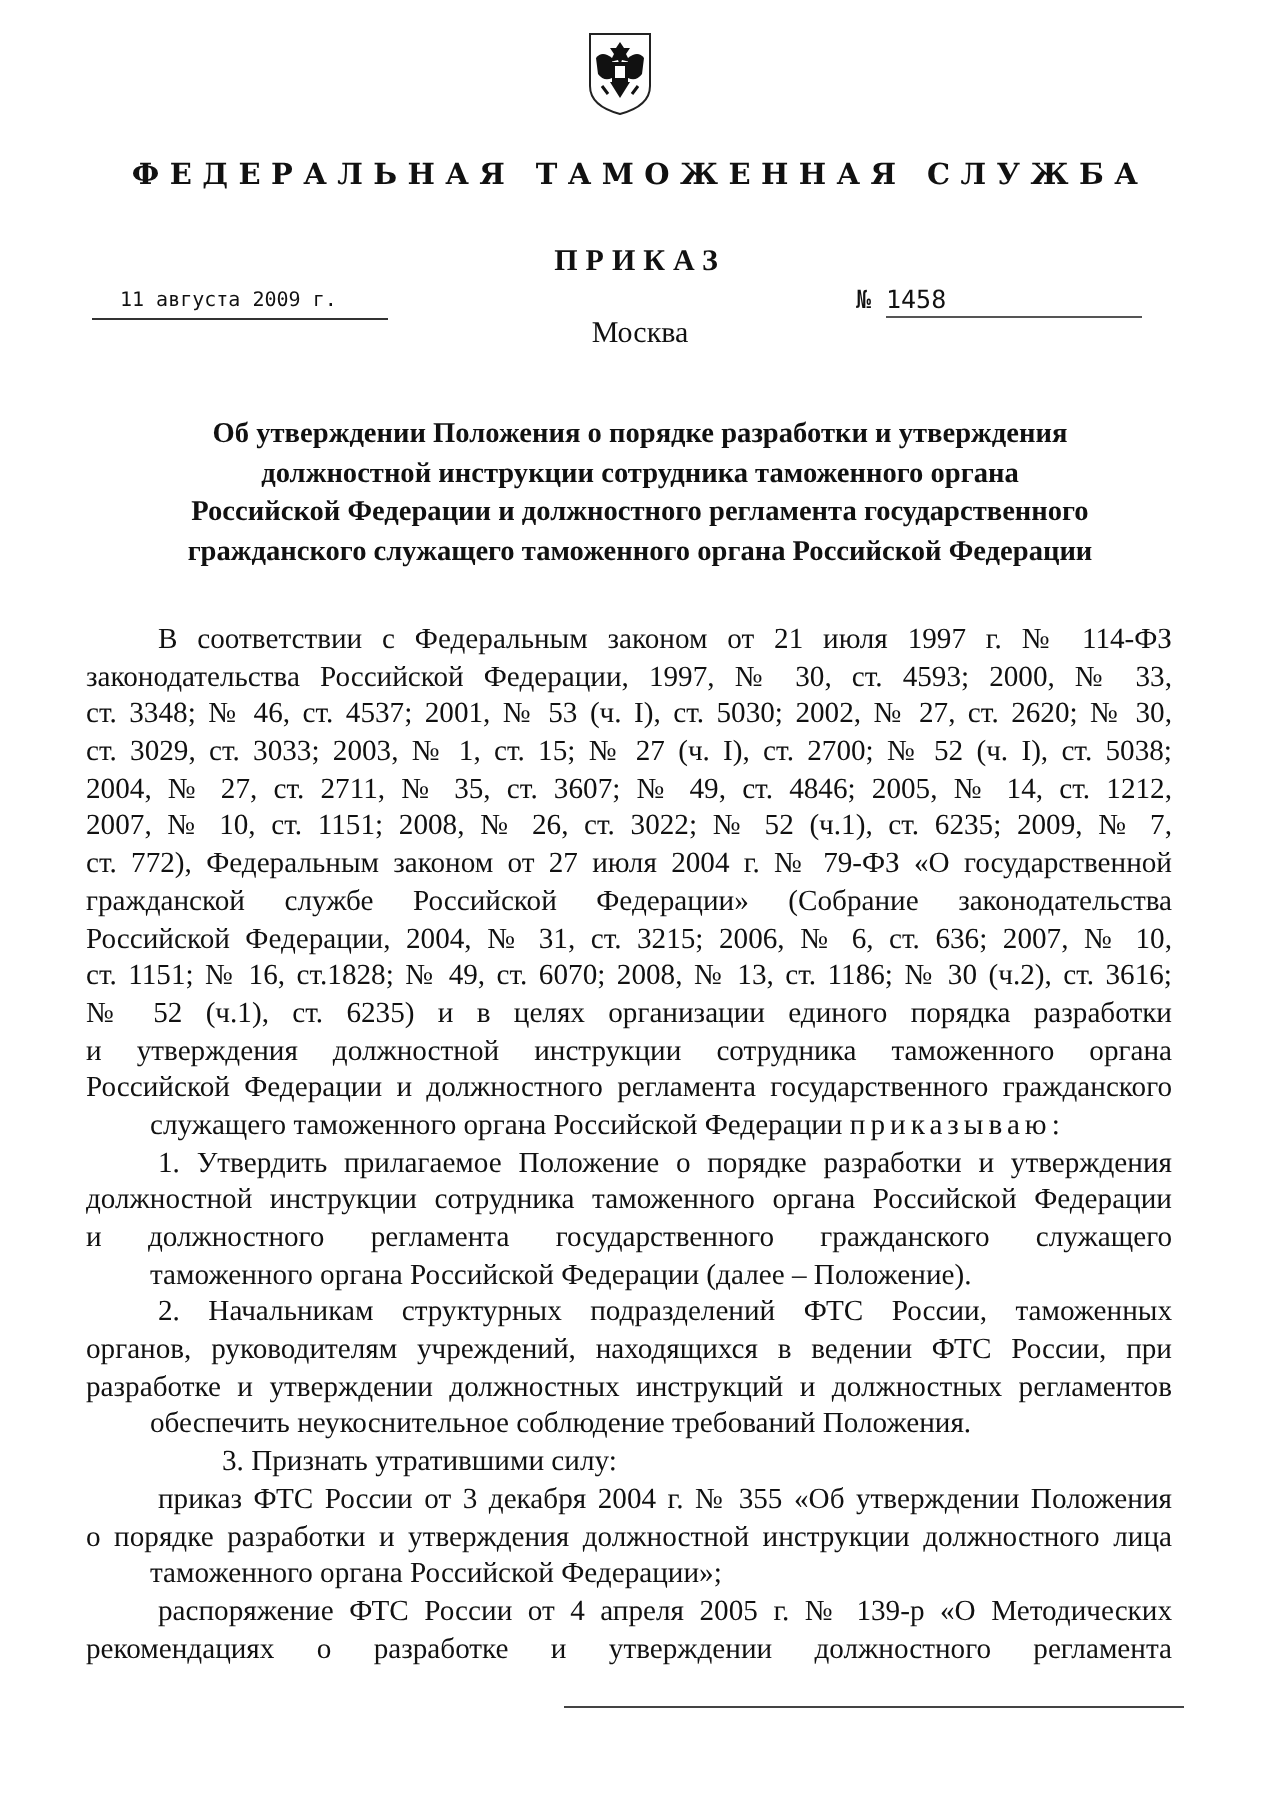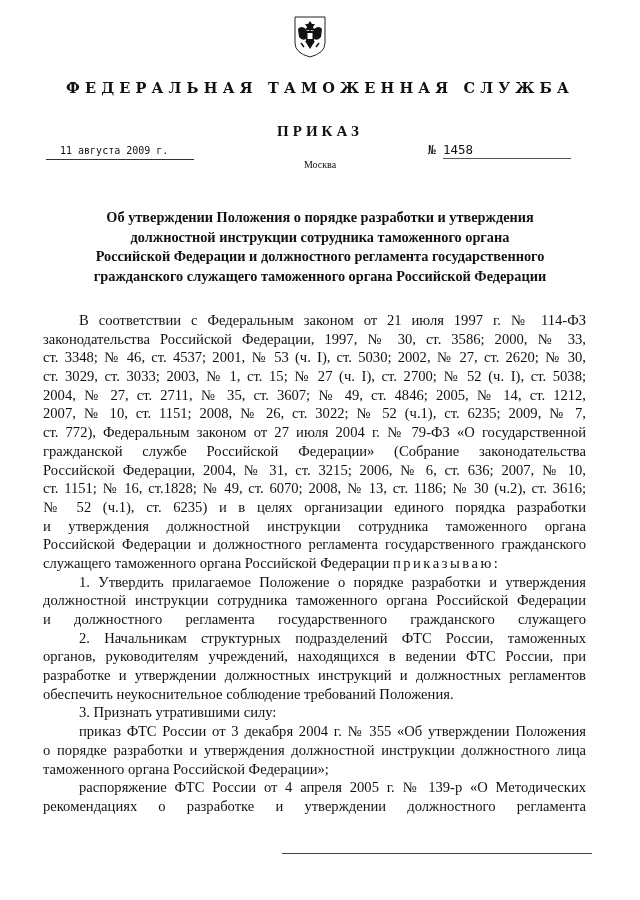--- a/index.html
+++ b/index.html
@@ -81,21 +81,21 @@
       font-family: "DejaVu Sans Mono", monospace;
       font-size: 12.5px;
       line-height: 16px;
     }
     .city {
       position: absolute;
       left: 0;
       top: 159px;
       width: 640px;
       text-align: center;
-      font-size: 10px;
+      font-size: 15px;
     }
     .title {
       position: absolute;
       left: 60px;
       top: 208px;
       width: 520px;
       text-align: center;
       font-weight: bold;
       font-size: 14.3px;
       line-height: 19.5px;
@@ -109,21 +109,21 @@
       font-size: 14.6px;
       line-height: 18.7px;
     }
     .line {
       white-space: nowrap;
       text-align: justify;
       text-align-last: justify;
       height: 18.7px;
       overflow: visible;
     }
-    .line.left { text-align-last: left; }
+    .line.left { text-align-last: left; margin-left: 32px; }
     .indent { padding-left: 36px; }
     .spaced { letter-spacing: 2.5px; }
     .footer-rule {
       position: absolute;
       left: 282px;
       top: 853px;
       width: 310px;
       height: 0;
       border-top: 1.2px solid #444;
     }
@@ -166,37 +166,38 @@
 
   <div class="title">
     <div>Об утверждении Положения о порядке разработки и утверждения</div>
     <div>должностной инструкции сотрудника таможенного органа</div>
     <div>Российской Федерации и должностного регламента государственного</div>
     <div>гражданского служащего таможенного органа Российской Федерации</div>
   </div>
 
   <div class="body-text">
     <div class="line indent">В соответствии с Федеральным законом от 21 июля 1997 г. № 114-ФЗ</div>
-    <div class="line">законодательства Российской Федерации, 1997, № 30, ст. 3586; 2000, № 33,</div>
+    <div class="line">законодательства Российской Федерации, 1997, № 30, ст. 4593; 2000, № 33,</div>
     <div class="line">ст. 3348; № 46, ст. 4537; 2001, № 53 (ч. I), ст. 5030; 2002, № 27, ст. 2620; № 30,</div>
     <div class="line">ст. 3029, ст. 3033; 2003, № 1, ст. 15; № 27 (ч. I), ст. 2700; № 52 (ч. I), ст. 5038;</div>
     <div class="line">2004, № 27, ст. 2711, № 35, ст. 3607; № 49, ст. 4846; 2005, № 14, ст. 1212,</div>
     <div class="line">2007, № 10, ст. 1151; 2008, № 26, ст. 3022; № 52 (ч.1), ст. 6235; 2009, № 7,</div>
     <div class="line">ст. 772), Федеральным законом от 27 июля 2004 г. № 79-ФЗ «О государственной</div>
     <div class="line">гражданской службе Российской Федерации» (Собрание законодательства</div>
     <div class="line">Российской Федерации, 2004, № 31, ст. 3215; 2006, № 6, ст. 636; 2007, № 10,</div>
     <div class="line">ст. 1151; № 16, ст.1828; № 49, ст. 6070; 2008, № 13, ст. 1186; № 30 (ч.2), ст. 3616;</div>
     <div class="line">№ 52 (ч.1), ст. 6235) и в целях организации единого порядка разработки</div>
     <div class="line">и утверждения должностной инструкции сотрудника таможенного органа</div>
     <div class="line">Российской Федерации и должностного регламента государственного гражданского</div>
     <div class="line left"><span>служащего таможенного органа Российской Федерации </span><span class="spaced">приказываю:</span></div>
 
     <div class="line indent">1. Утвердить прилагаемое Положение о порядке разработки и утверждения</div>
     <div class="line">должностной инструкции сотрудника таможенного органа Российской Федерации</div>
     <div class="line">и должностного регламента государственного гражданского служащего</div>
+    <div class="line left">таможенного органа Российской Федерации (далее – Положение).</div>
 
     <div class="line indent">2. Начальникам структурных подразделений ФТС России, таможенных</div>
     <div class="line">органов, руководителям учреждений, находящихся в ведении ФТС России, при</div>
     <div class="line">разработке и утверждении должностных инструкций и должностных регламентов</div>
     <div class="line left">обеспечить неукоснительное соблюдение требований Положения.</div>
 
     <div class="line left indent">3. Признать утратившими силу:</div>
     <div class="line indent">приказ ФТС России от 3 декабря 2004 г. № 355 «Об утверждении Положения</div>
     <div class="line">о порядке разработки и утверждения должностной инструкции должностного лица</div>
     <div class="line left">таможенного органа Российской Федерации»;</div>

